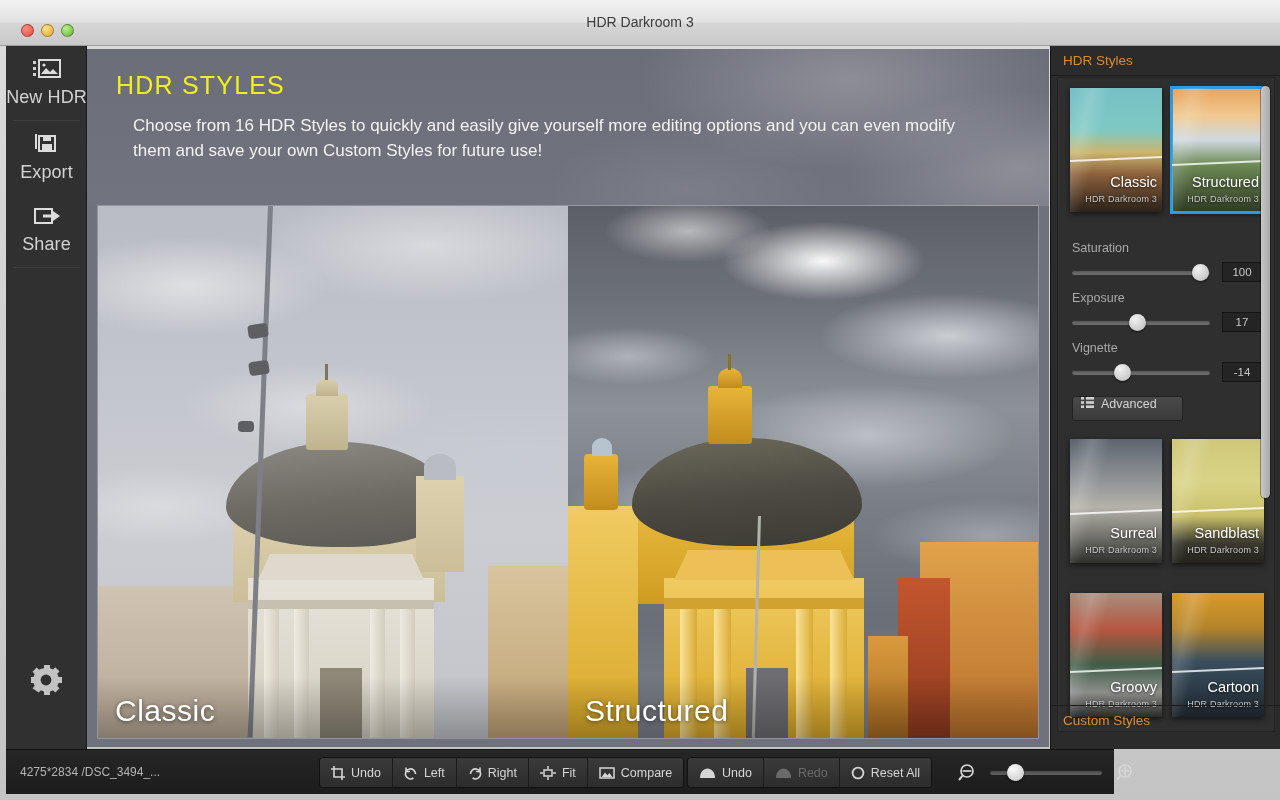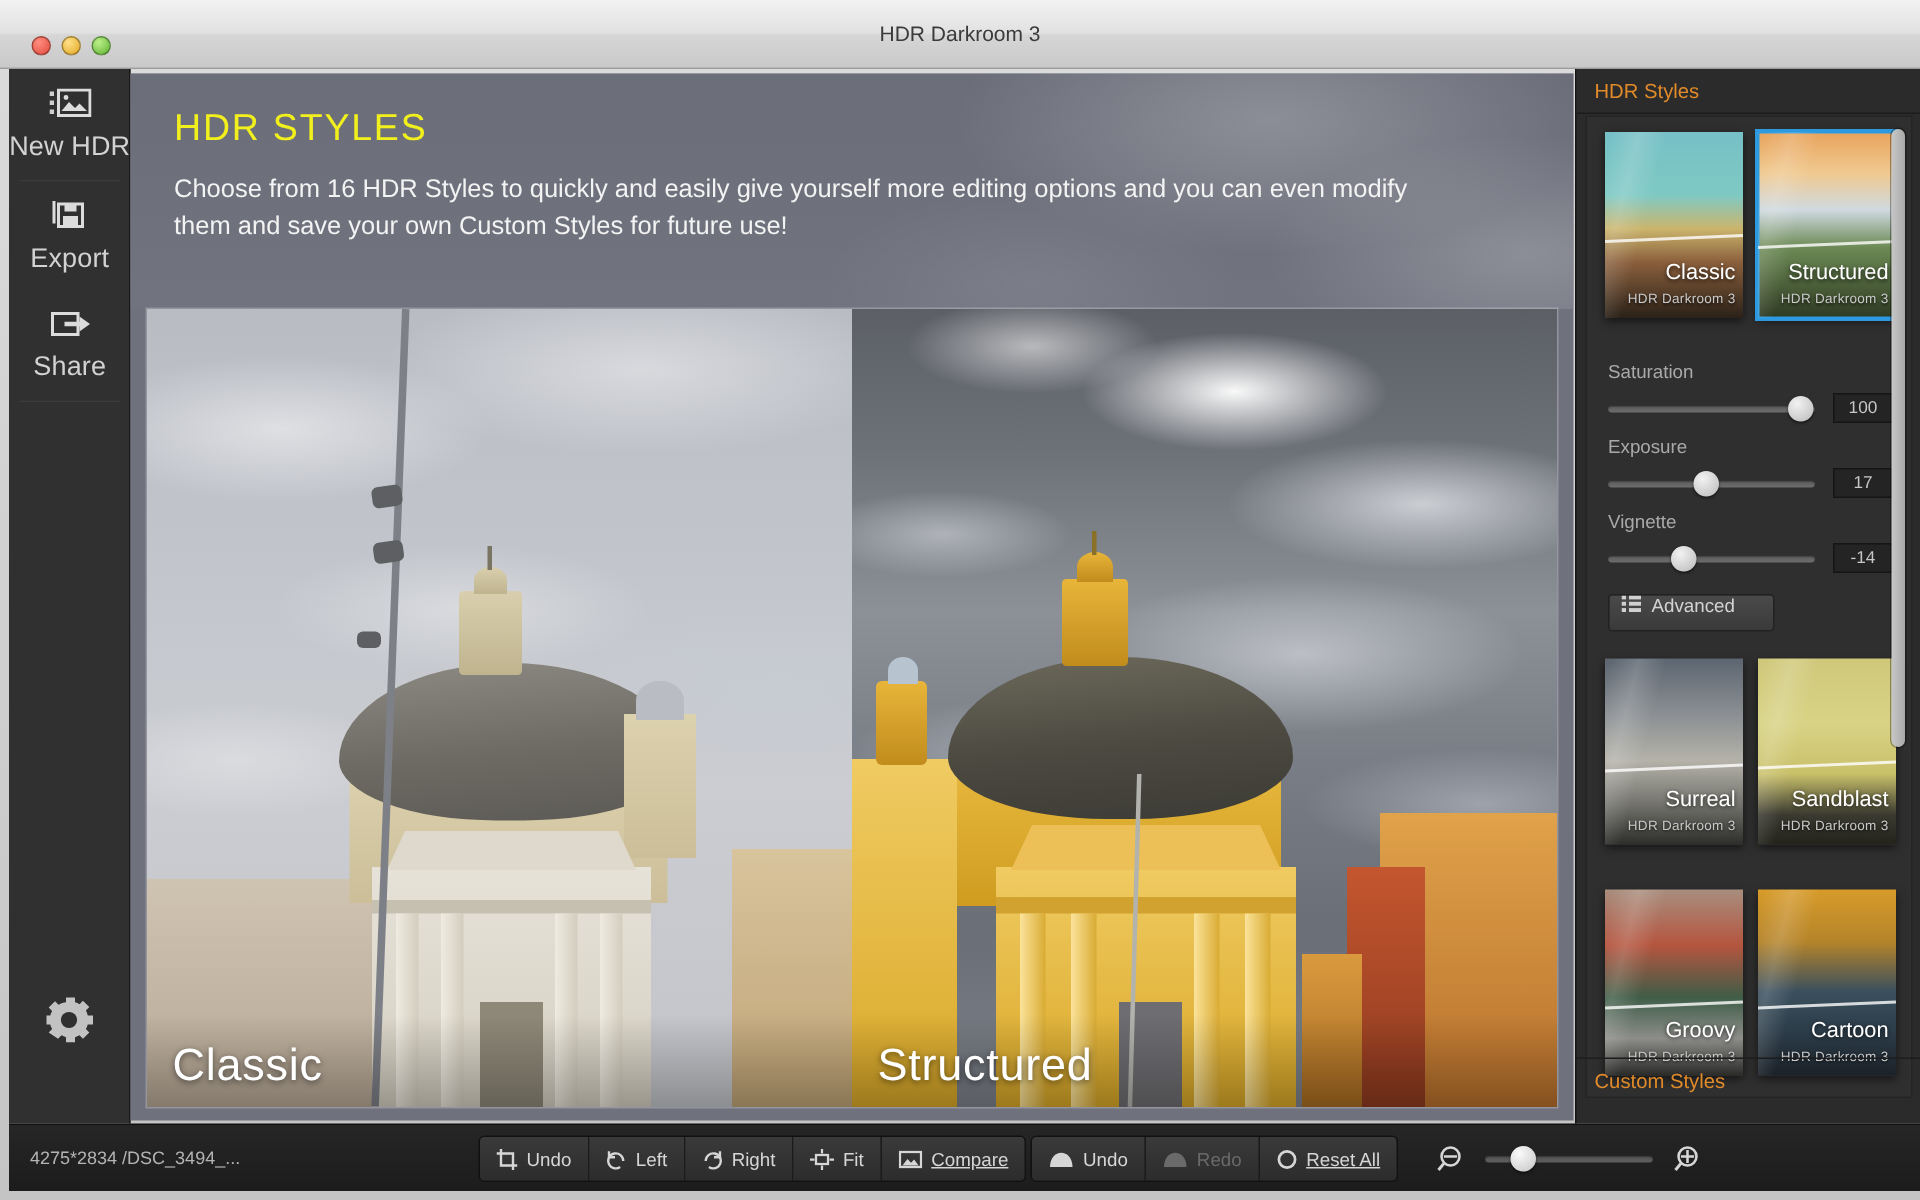--- a/index.html
+++ b/index.html
@@ -66,21 +66,21 @@
       radial-gradient(ellipse 300px 130px at 760px 30px, rgba(255,255,255,.22), rgba(255,255,255,0) 70%),
       radial-gradient(ellipse 240px 110px at 930px 120px, rgba(255,255,255,.20), rgba(255,255,255,0) 72%),
       radial-gradient(ellipse 200px 90px at 600px 140px, rgba(255,255,255,.08), rgba(255,255,255,0) 70%),
       linear-gradient(180deg,#6b6d79,#71737f);
   }
   #hdr-title{
     position:absolute; left:29px; top:22px;
     font-size:25px; color:#f2f01c; letter-spacing:1.2px; font-weight:400;
   }
   #hdr-sub{
-    position:absolute; left:29px; top:64px; width:840px;
+    position:absolute; left:46px; top:64px; width:840px;
     font-size:17px; line-height:25px; color:#f3f3f3;
   }
 
   
   #photo{
     position:absolute; left:11px; top:157px; width:940px; height:532px;
     overflow:hidden;
     box-shadow:0 0 0 1px rgba(255,255,255,.25);
   }
   .half{ position:absolute; top:0; width:470px; height:532px; overflow:hidden; }
@@ -232,40 +232,40 @@
     box-shadow:0 0 0 1px rgba(0,0,0,.35);
   }
   #rp-custom{
     position:absolute; left:0; bottom:14px; width:230px; height:30px;
     line-height:30px; padding-left:12px; color:#e08a2a; font-size:13.5px;
     border-top:1px solid #1d1d1d;
   }
 
   
   #bottombar{
-    position:absolute; left:6px; top:749px; width:1274px; height:45px;
+    position:absolute; left:6px; top:749px; width:1108px; height:45px;
     background:linear-gradient(180deg,#262626,#1c1c1c);
     border-top:1px solid #111;
   }
   #status-text{
     position:absolute; left:14px; top:0; height:45px; line-height:45px;
     color:#b4b4b4; font-size:12px;
   }
   .btn-group{
     position:absolute; top:7px; height:31px; display:flex;
     border:1px solid #111; border-radius:4px; overflow:hidden;
     background:#2e2e2e;
   }
   .tbtn{
     height:29px; padding:0 11px; display:flex; align-items:center;
     color:#d6d6d6; font-size:12.5px; cursor:default;
     background:linear-gradient(180deg,#3a3a3a,#2c2c2c);
     border-right:1px solid #1b1b1b;
   }
-  .tbtn:last-child{ border-right:none;text-decoration:underline; }
+  .tbtn:last-child{ border-right:none; }
   .tbtn.dis{ color:#6a6a6a; }
   .tbtn .ti{ margin-right:6px; display:flex; }
   #grp-edit{ left:313px; }
   #grp-hist{ left:681px; }
   #zoomctl{ position:absolute; left:952px; top:7px; height:31px; display:flex; align-items:center; }
   #zoom-track{
     position:relative; width:112px; height:5px; border-radius:3px; margin:0 12px;
     background:linear-gradient(180deg,#4e4e4e,#606060);
     box-shadow:inset 0 1px 1px rgba(0,0,0,.6);
   }

